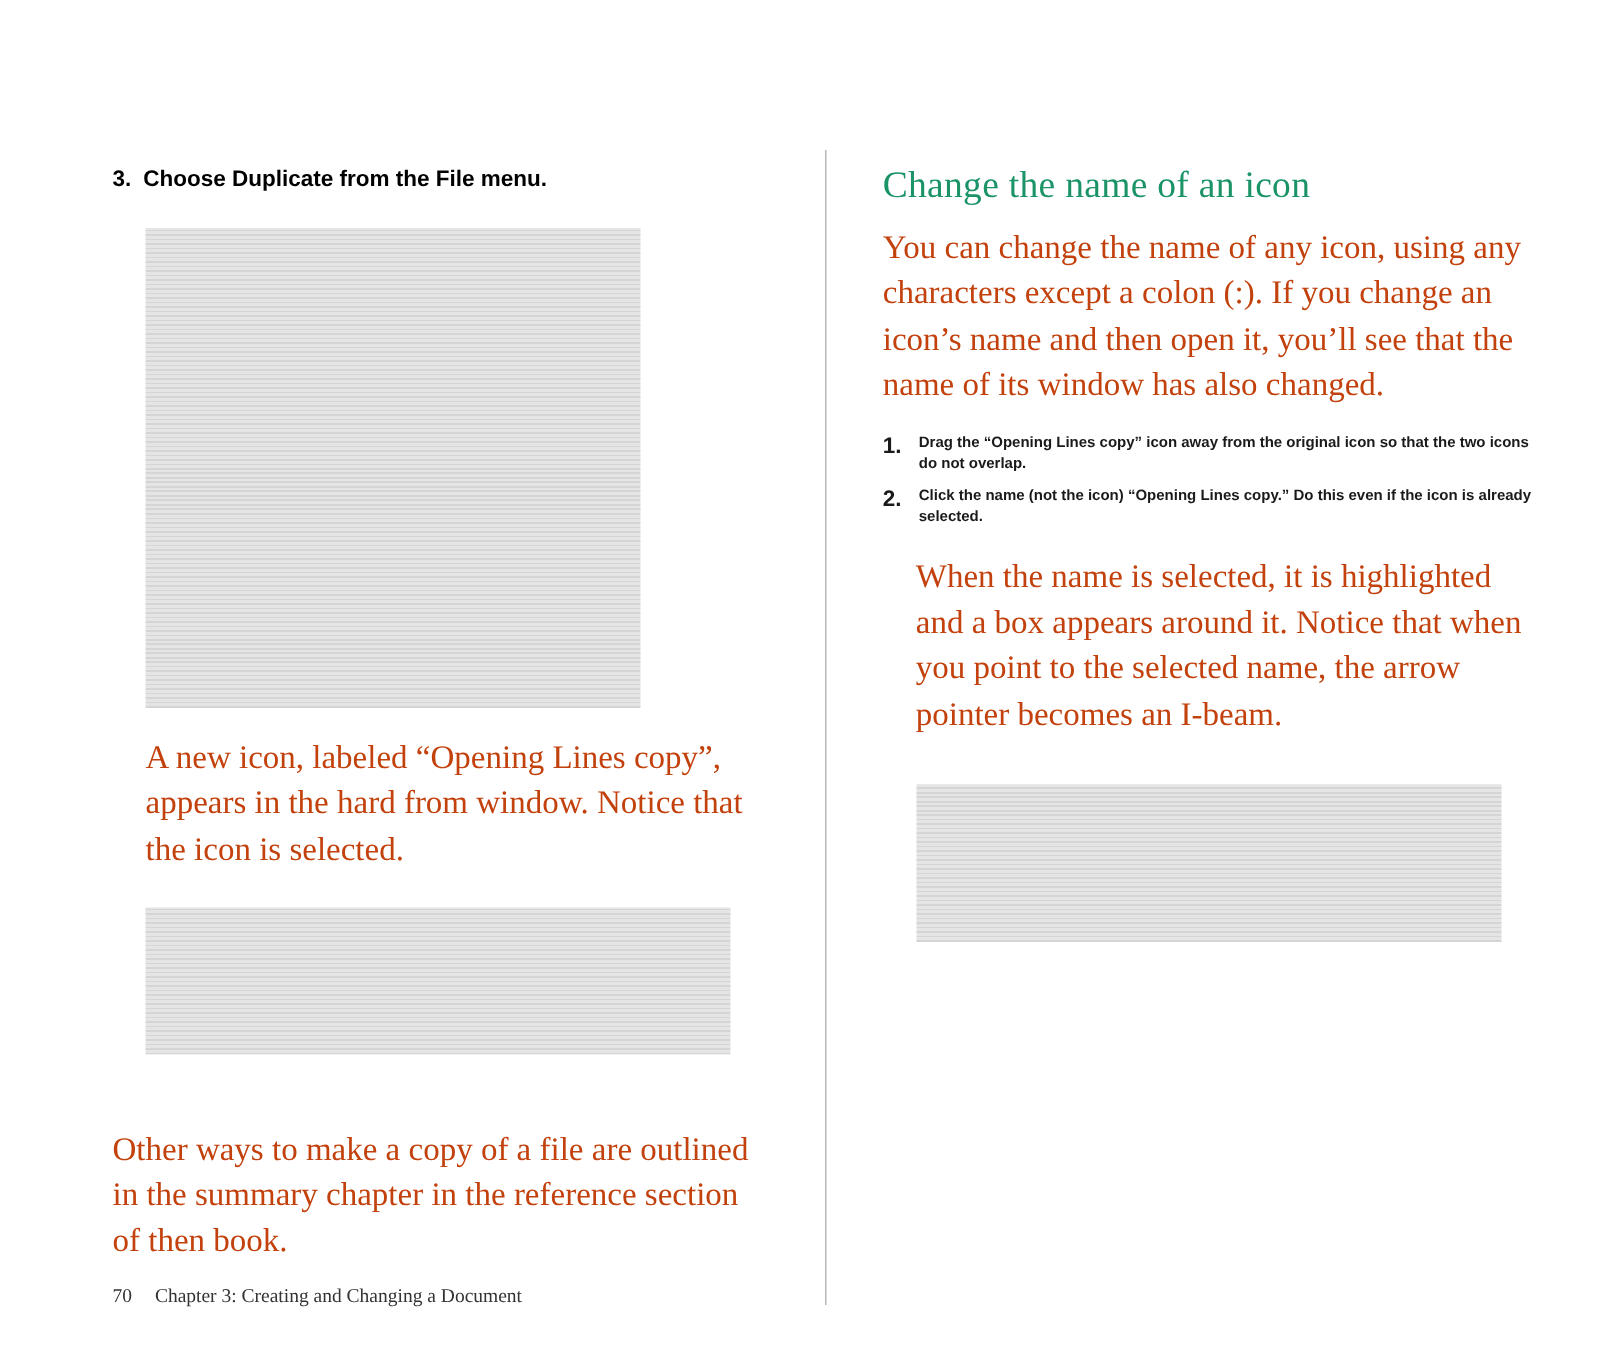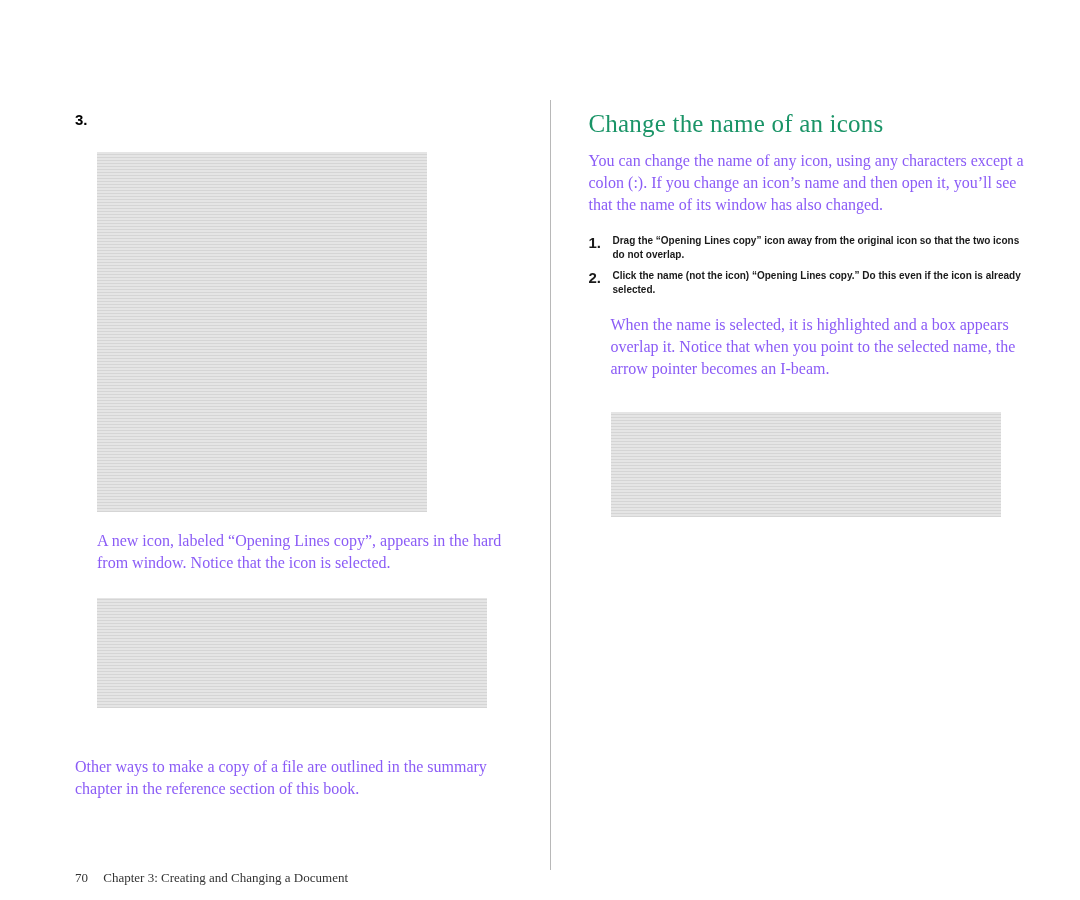--- a/index.html
+++ b/index.html
@@ -58,90 +58,91 @@
     flex: 0 0 16px;
   }
   .ol .txt {
     font-family: "Helvetica Neue", Helvetica, Arial, sans-serif;
     font-weight: 700;
     font-size: 10px;
     line-height: 1.35;
   }
   .body-text {
     font-family: Georgia, "Times New Roman", serif;
-    font-size: 16px;
+    font-size: 22px;
     line-height: 1.38;
-    color: #8b5cf6;
+    color: #c2410c;
     margin-bottom: 18px;
   }
   .indent { padding-left: 22px; }
   .placeholder {
     background: #e5e5e5;
     margin-left: 22px;
     margin-bottom: 18px;
   }
   .placeholder.big { width: 330px; height: 360px; }
   .placeholder.small { width: 390px; height: 110px; margin-top: 6px; }
   .placeholder.small2 { width: 390px; height: 105px; margin-top: 14px; }
   .placeholder-inner {
     width: 100%; height: 100%;
     background-image: repeating-linear-gradient(0deg, rgba(0,0,0,0.14) 0, rgba(0,0,0,0.14) 1px, transparent 1px, transparent 3px);
     opacity: 0.5;
   }
   .footer {
     position: absolute;
     left: 75px;
-    bottom: 14px;
+    bottom: 28px;
     font-family: Georgia, serif;
     font-size: 13px;
     color: #333;
   }
   .footer .pn { margin-right: 12px; }
 </style>
 </head>
 <body>
 
 <div class="page">
   <div class="col col-left">
     <div class="step-bold" style="display:flex;gap:8px;">
       <span>3.</span>
+      <span>Choose Duplicate from the File menu.</span>
     </div>
 
     <div class="placeholder big">
       <div class="placeholder-inner"></div>
     </div>
 
     <div class="body-text indent">A new icon, labeled “Opening Lines copy”, appears in the hard from window. Notice that the icon is selected.</div>
 
     <div class="placeholder small">
       <div class="placeholder-inner"></div>
     </div>
 
-    <div class="body-text" style="margin-top:30px;">Other ways to make a copy of a file are outlined in the summary chapter in the reference section of this book.</div>
+    <div class="body-text" style="margin-top:30px;">Other ways to make a copy of a file are outlined in the summary chapter in the reference section of then book.</div>
   </div>
 
   <div class="divider"></div>
 
   <div class="col col-right">
-    <h2 class="section-heading">Change the name of an icons</h2>
+    <h2 class="section-heading">Change the name of an icon</h2>
 
     <div class="body-text">You can change the name of any icon, using any characters except a colon (:). If you change an icon’s name and then open it, you’ll see that the name of its window has also changed.</div>
 
     <div class="ol">
       <div class="step">
         <span class="num">1.</span>
         <span class="txt">Drag the “Opening Lines copy” icon away from the original icon so that the two icons do not overlap.</span>
       </div>
       <div class="step">
         <span class="num">2.</span>
         <span class="txt">Click the name (not the icon) “Opening Lines copy.” Do this even if the icon is already selected.</span>
       </div>
     </div>
 
-    <div class="body-text indent" style="margin-top:10px;">When the name is selected, it is highlighted and a box appears overlap it. Notice that when you point to the selected name, the arrow pointer becomes an I-beam.</div>
+    <div class="body-text indent" style="margin-top:10px;">When the name is selected, it is highlighted and a box appears around it. Notice that when you point to the selected name, the arrow pointer becomes an I-beam.</div>
 
     <div class="placeholder small2">
       <div class="placeholder-inner"></div>
     </div>
   </div>
 </div>
 
 <div class="footer">
   <span class="pn">70</span>
   <span>Chapter 3: Creating and Changing a Document</span>

